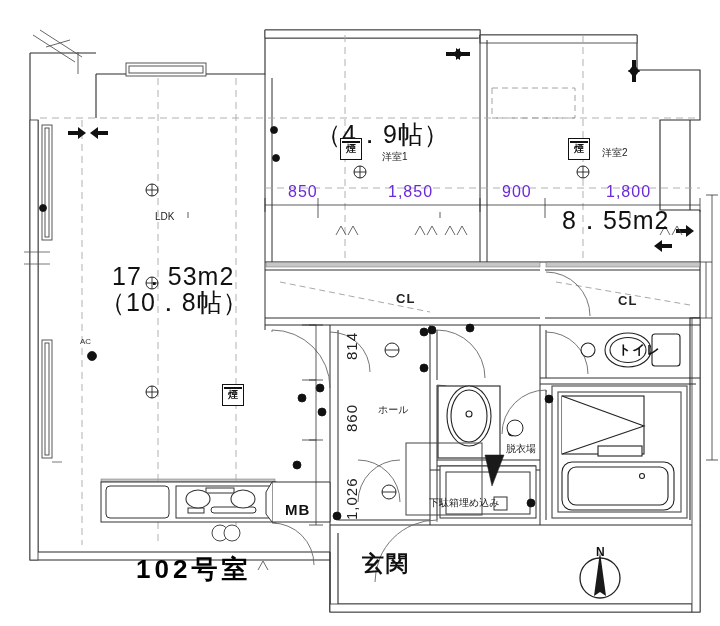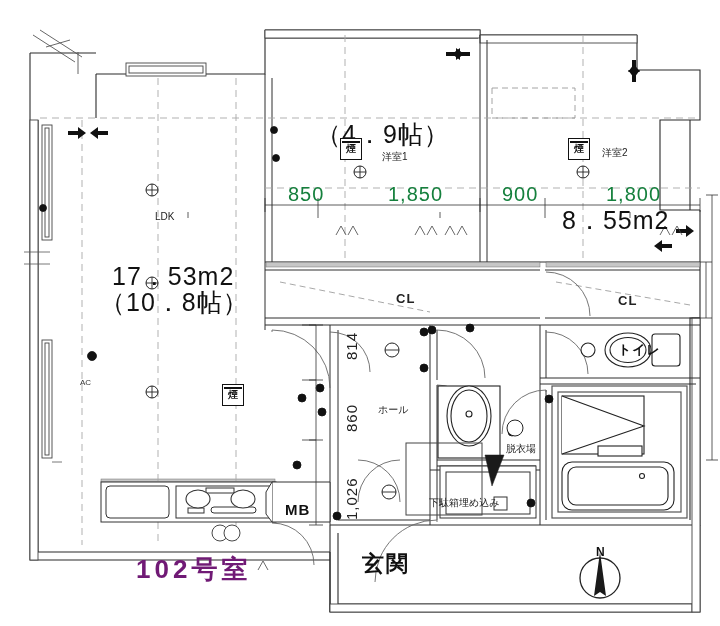--- a/index.html
+++ b/index.html
@@ -10,29 +10,29 @@
   #plan{
     position:relative;
     width:720px;height:626px;
     background:#ffffff;
     overflow:hidden;
   }
   #plan svg{position:absolute;left:0;top:0;}
   .txt{position:absolute;white-space:nowrap;color:#111;line-height:1;}
   .area-main{font-size:25px;letter-spacing:1px;}
   .area-sub{font-size:25px;letter-spacing:1px;}
-  .dim{font-size:20px;letter-spacing:1px;color:#15803d;}
+  .dim{font-size:16px;letter-spacing:1px;color:#6d28d9;}
   .dim-v{font-size:15px;letter-spacing:1px;color:#222;
          transform-origin:left top;transform:rotate(-90deg);}
   .lbl-small{font-size:10px;letter-spacing:0px;color:#222;}
-  .lbl-tiny{font-size:8px;letter-spacing:0px;color:#333;margin-top:41px;}
+  .lbl-tiny{font-size:8px;letter-spacing:0px;color:#333;}
   .lbl-cl{font-size:13px;font-weight:bold;color:#222;letter-spacing:1px;}
   .lbl-mb{font-size:15px;font-weight:bold;color:#111;letter-spacing:1px;}
   .roomname{font-size:22px;font-weight:bold;color:#111;letter-spacing:2px;}
-  .title{font-size:26px;font-weight:bold;color:#701a75;letter-spacing:4px;}
+  .title{font-size:26px;font-weight:bold;color:#000000;letter-spacing:4px;}
   .toilet-lbl{font-size:13px;font-weight:bold;color:#111;letter-spacing:1px;padding-left:24px;}
   .north-n{font-size:12px;font-weight:bold;color:#111;}
   .smoke{
     position:absolute;width:22px;height:22px;
     border:1.6px solid #111;background:#fff;
     box-sizing:border-box;
   }
   .smoke:before{
     content:"";position:absolute;left:1px;right:1px;top:2px;height:2px;background:#111;
   }

